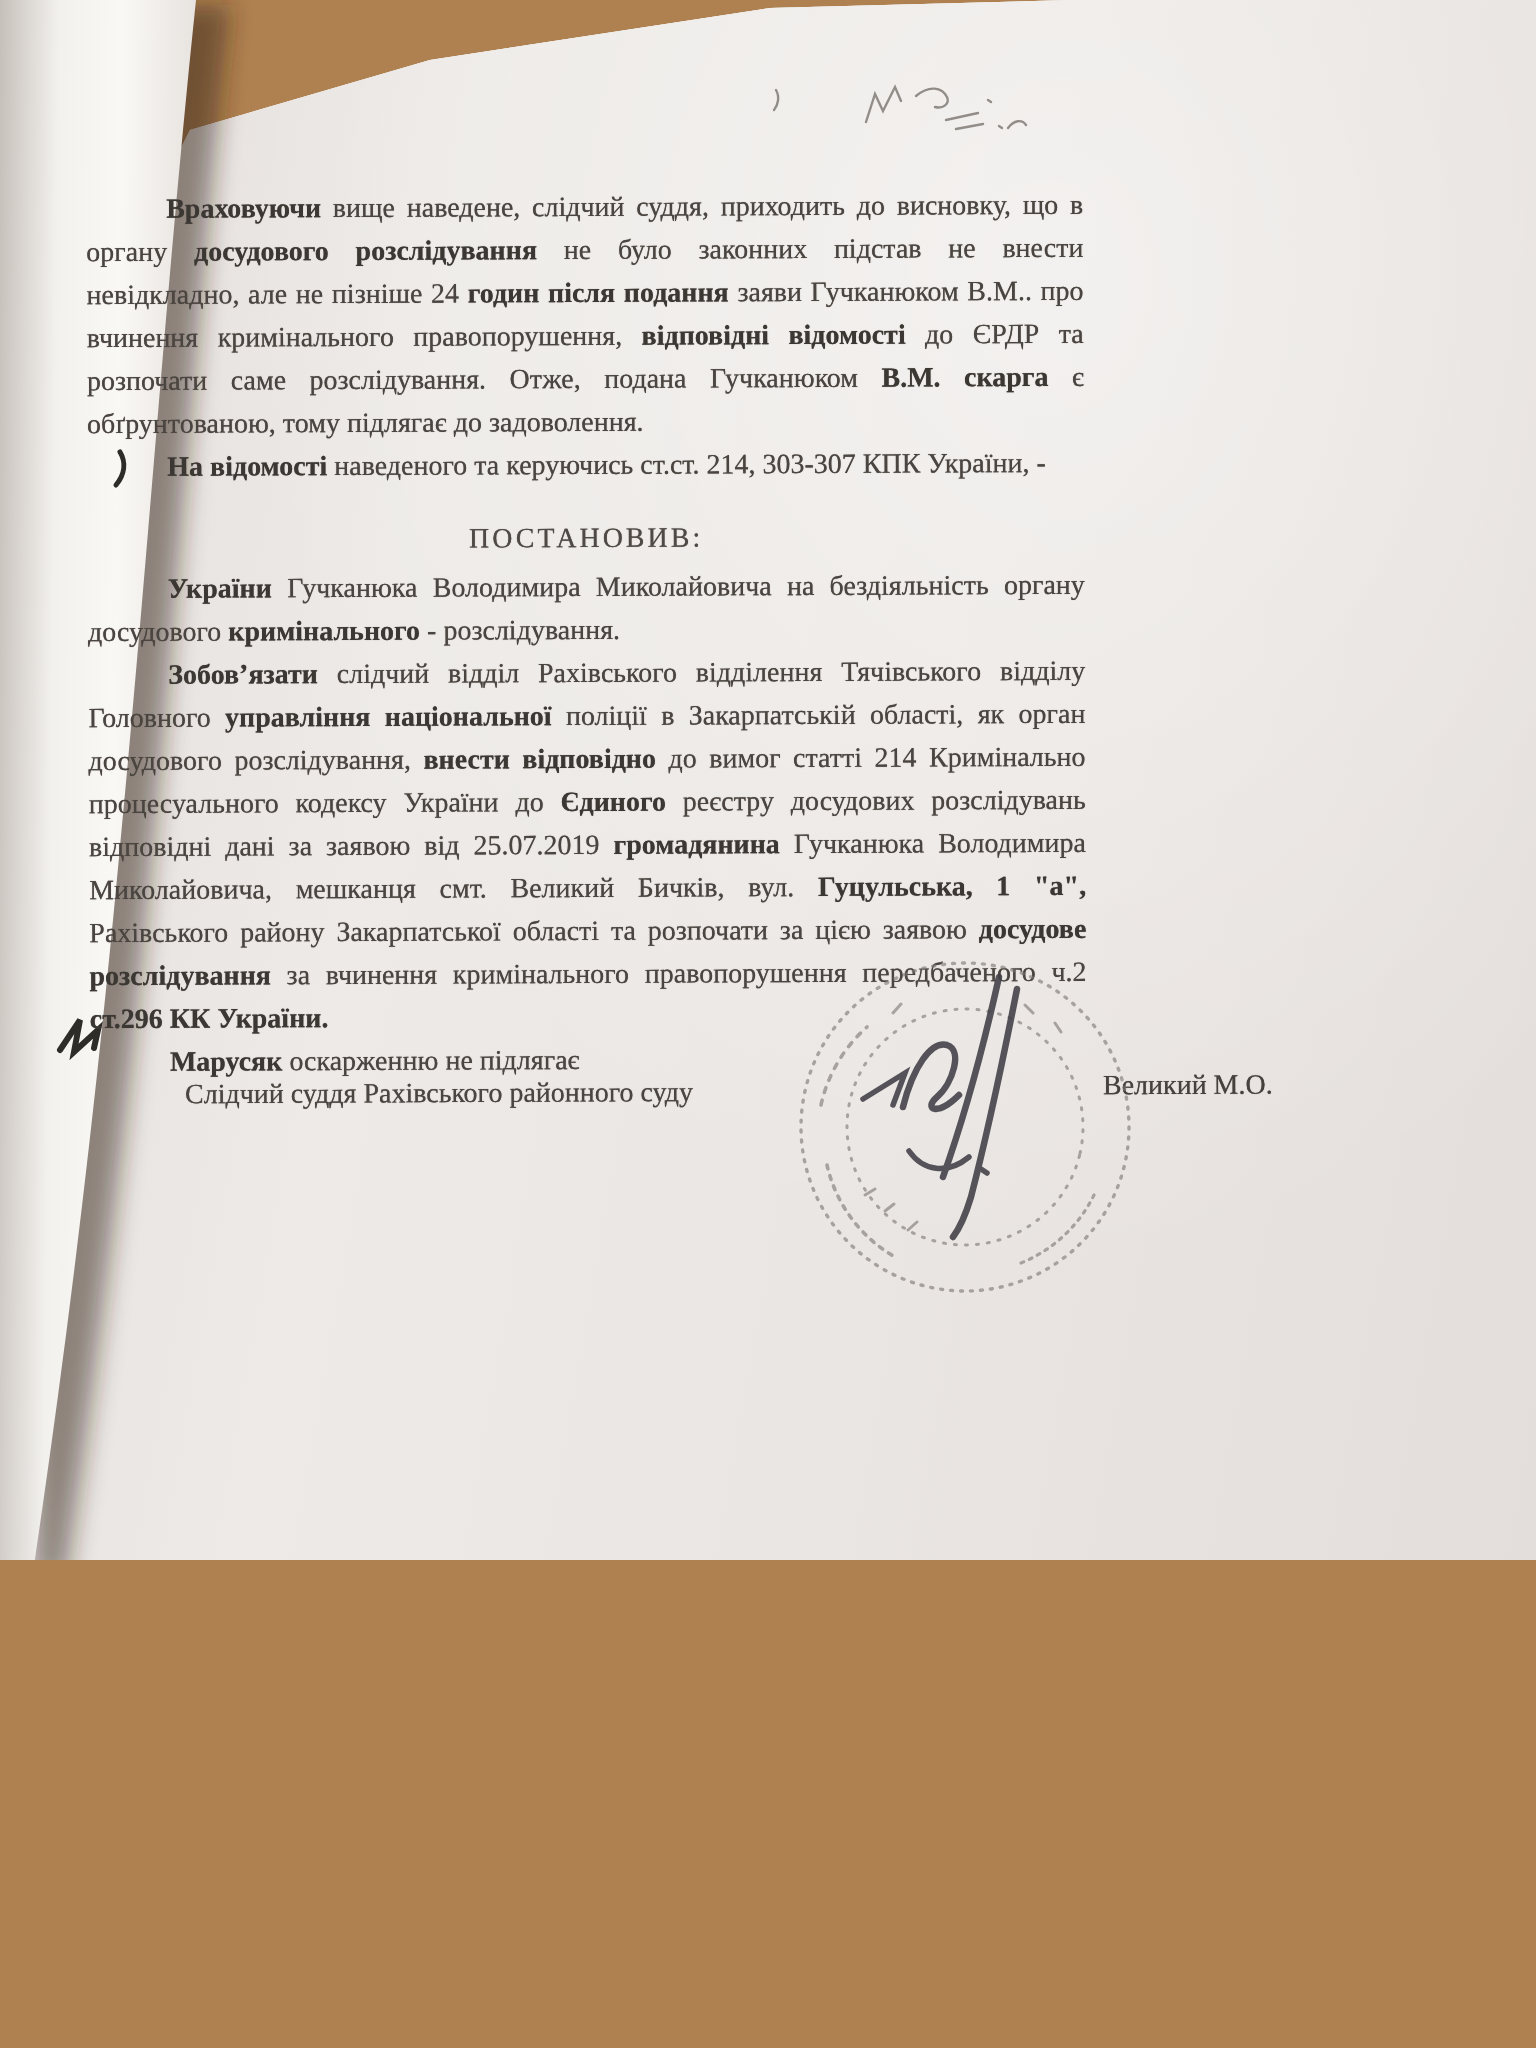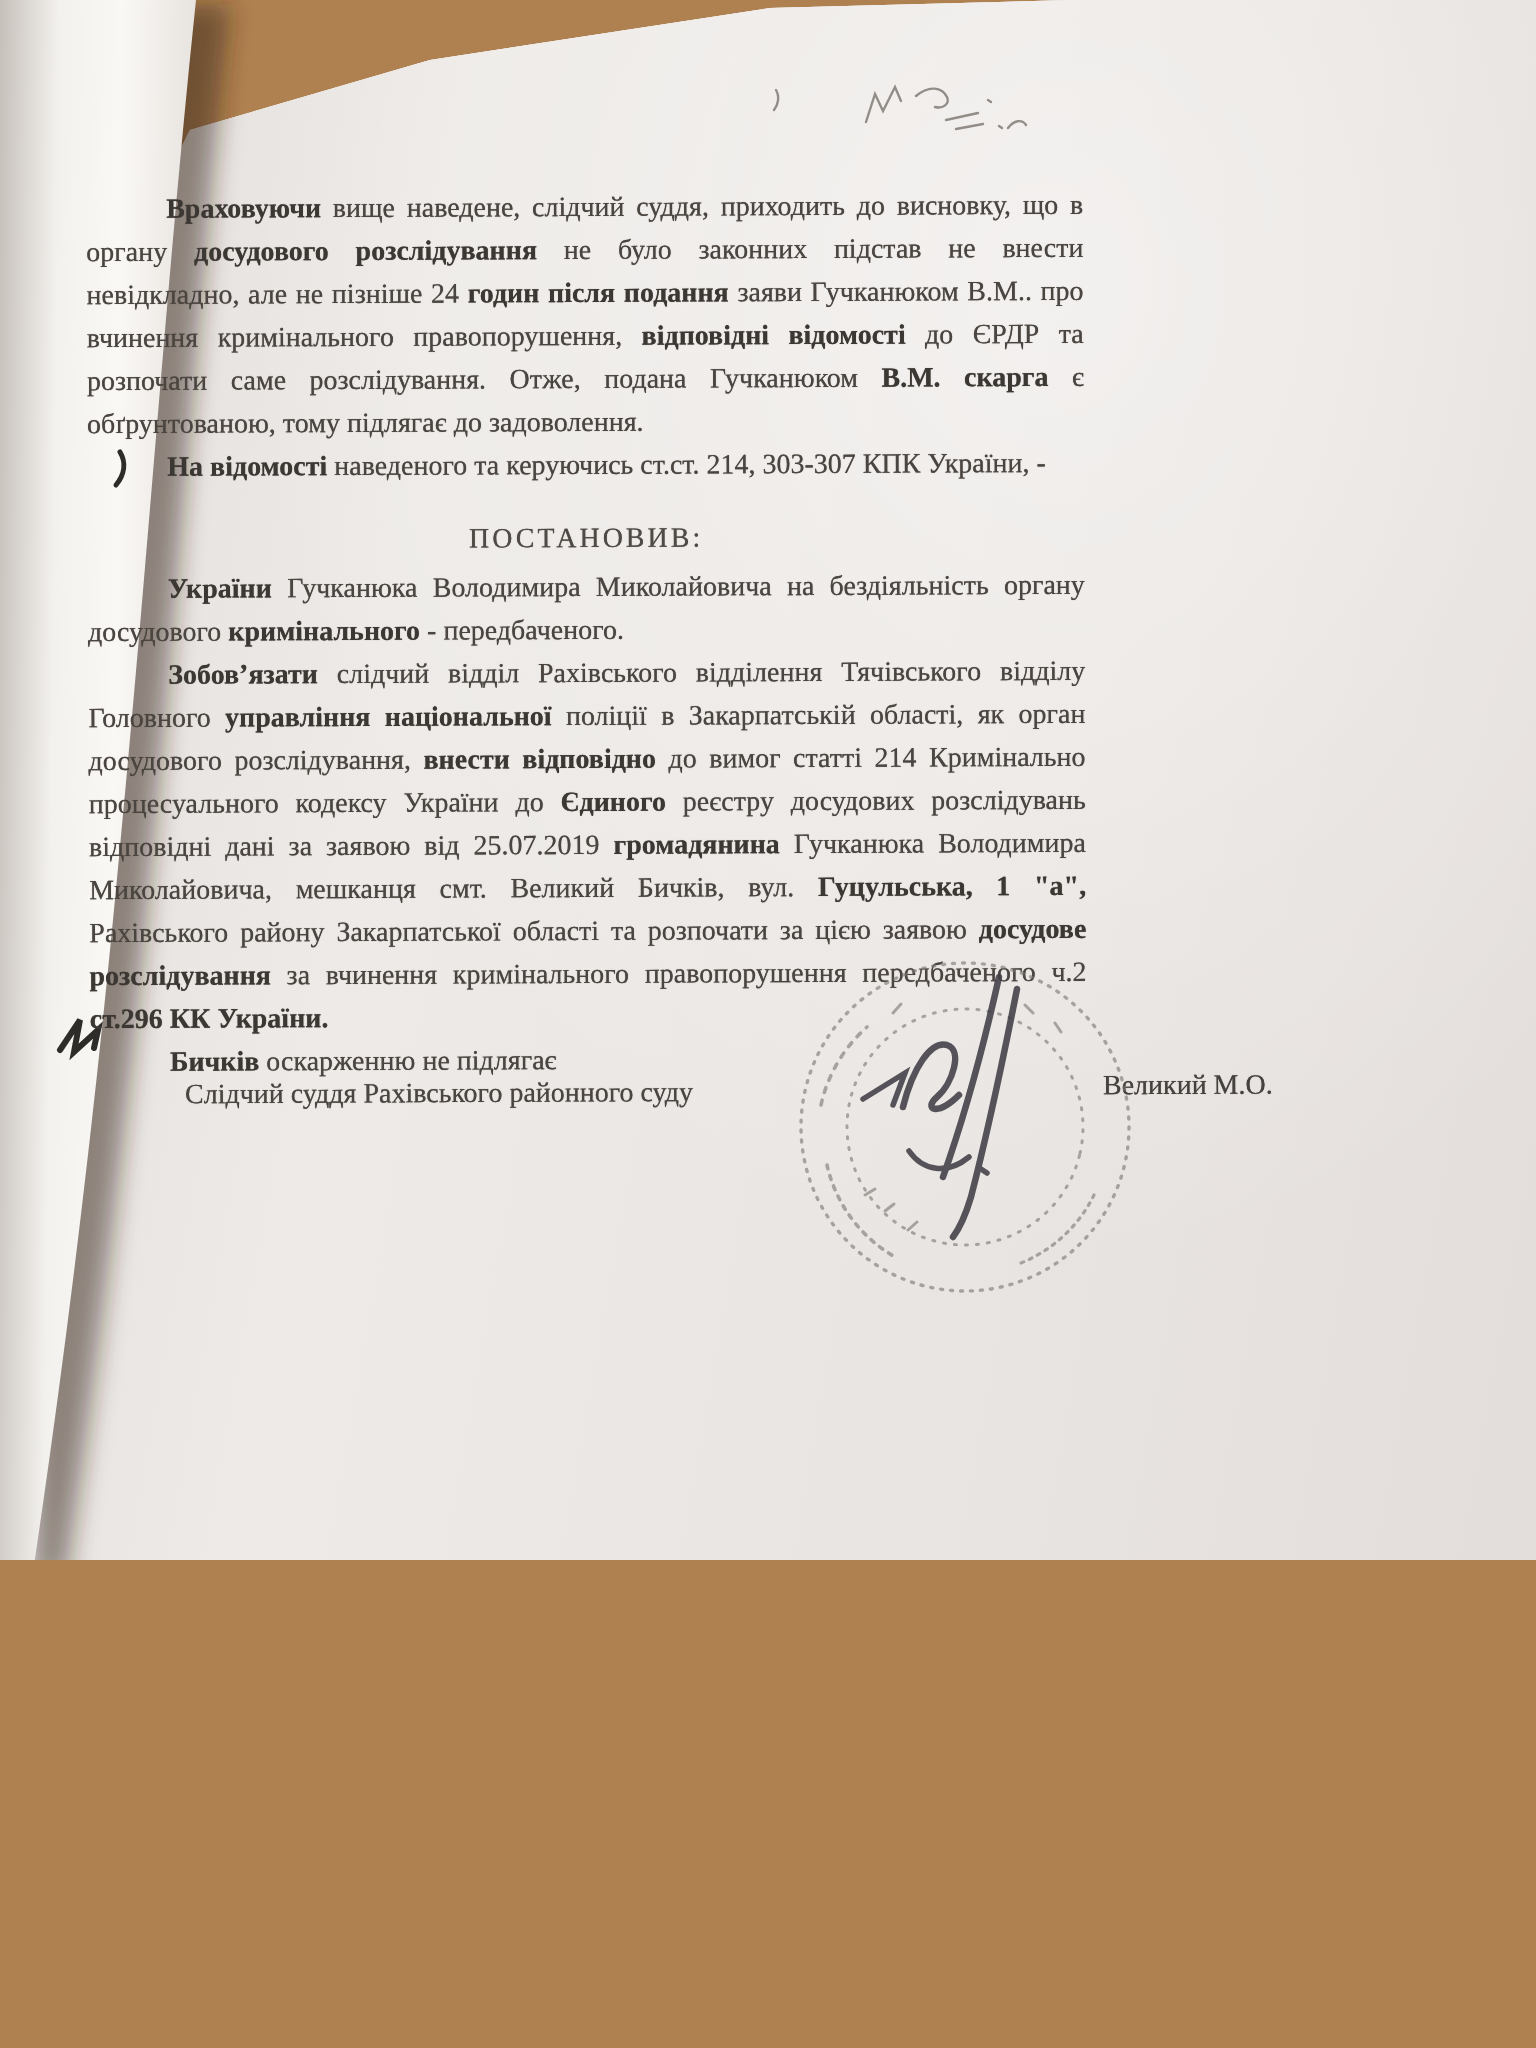--- a/index.html
+++ b/index.html
@@ -102,23 +102,23 @@
     <g stroke="#2e2c29" fill="none" stroke-linecap="round">
       <path stroke-width="5" d="M120,452 c6,10 5,22 -4,33"></path>
       <path stroke-width="6" d="M60,1050 l20,-30 l-6,32 l24,-22 l-4,18" fill="none"></path>
     </g>
   </svg>
 
   <div class="doc-text">
       <p class="para indent"><span class="b">Враховуючи</span><span> вище наведене, слідчий суддя, приходить до висновку, що в органу </span><span class="b">досудового розслідування</span><span> не було законних підстав не внести невідкладно, але не пізніше 24 </span><span class="b">годин після подання</span><span> заяви Гучканюком В.М.. про вчинення кримінального правопорушення, </span><span class="b">відповідні відомості</span><span> до ЄРДР та розпочати саме розслідування. Отже,   подана Гучканюком </span><span class="b">В.М. скарга</span><span>  є обґрунтованою,  тому підлягає до задоволення.</span></p>
       <p class="para indent"><span class="b">На відомості</span><span> наведеного та керуючись ст.ст. 214, 303-307 КПК України, -</span></p>
       <p class="para heading"><span>ПОСТАНОВИВ:</span></p>
-      <p class="para indent"><span class="b">України</span><span> Гучканюка Володимира Миколайовича на бездіяльність органу досудового </span><span class="b">кримінального</span><span> - передбаченого.</span></p>
+      <p class="para indent"><span class="b">України</span><span> Гучканюка Володимира Миколайовича на бездіяльність органу досудового </span><span class="b">кримінального</span><span> - розслідування.</span></p>
       <p class="para indent"><span class="b">Зобов’язати</span><span> слідчий відділ Рахівського відділення Тячівського відділу Головного </span><span class="b">управління національної</span><span> поліції в Закарпатській області, як орган досудового розслідування, </span><span class="b">внести відповідно</span><span> до вимог статті 214 Кримінально процесуального кодексу України до </span><span class="b">Єдиного</span><span> реєстру досудових розслідувань відповідні дані за заявою від 25.07.2019 </span><span class="b">громадянина</span><span> Гучканюка Володимира Миколайовича,  мешканця смт. Великий Бичків, вул. </span><span class="b">Гуцульська, 1 "а",</span><span> Рахівського району Закарпатської області та розпочати за цією заявою </span><span class="b">досудове розслідування</span><span> за вчинення   кримінального правопорушення передбаченого ч.2 </span><span class="b">ст.296 КК України.</span></p>
-      <p class="para indent no-justify"><span class="b">Бичків</span><span> оскарженню не підлягає</span></p>
+      <p class="para indent no-justify"><span class="b">Марусяк</span><span> оскарженню не підлягає</span></p>
     </div>
 
   <div class="sig-row">
     <span class="sig-label">Слідчий суддя Рахівського районного суду</span>
     <span class="sig-name">Великий М.О.</span>
   </div>
 
   <svg class="stamp-svg" width="400" height="390" viewBox="0 0 400 390">
     <g fill="none" stroke="#7a7570" opacity="0.6" stroke-linecap="round">
       <circle cx="190" cy="182" r="164" stroke-width="3.4" stroke-dasharray="2 8"></circle>

